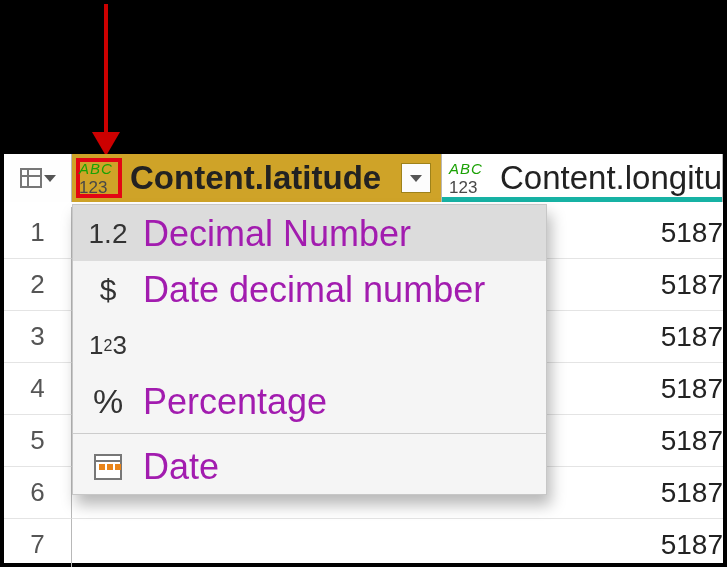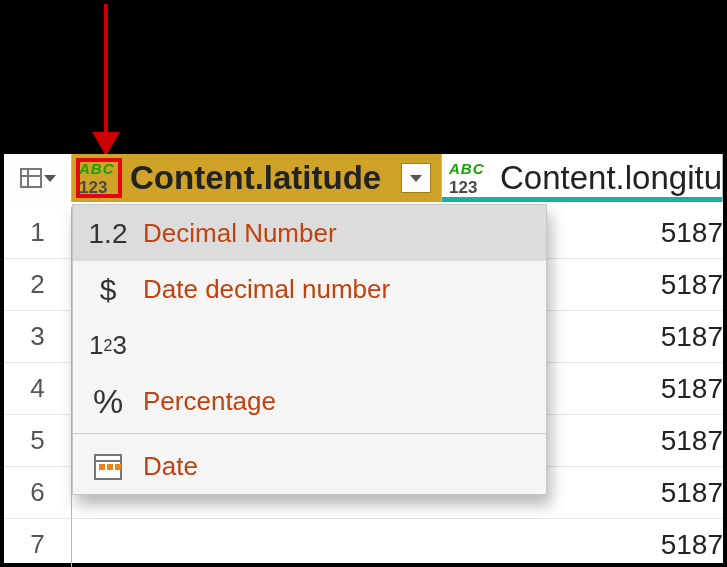--- a/index.html
+++ b/index.html
@@ -19,21 +19,21 @@
   .rownum-header { width:68px; height:48px; border-right:1px solid #b8b8b8; background:#fefefe; display:flex; align-items:center; justify-content:center; }
   .tbl-icon-wrap { display:flex; align-items:center; gap:2px; }
   .tbl-icon-box { width:22px; height:20px; border:2px solid #777; position:relative; }
   .tbl-icon-box::before { content:""; position:absolute; left:0; top:5px; right:0; height:0; border-top:2px solid #777; }
   .tbl-icon-box::after { content:""; position:absolute; left:5px; top:0; bottom:0; width:0; border-left:2px solid #777; }
   .chev-down-sm { width:0; height:0; border-left:6px solid transparent; border-right:6px solid transparent; border-top:7px solid #555; }
 
   .col { height:48px; display:flex; align-items:center; border-right:1px solid #b8b8b8; }
   .col.selected { background:#cfa328; }
   .col .type-btn { width:46px; height:40px; display:flex; align-items:center; justify-content:center; margin-left:4px; }
-  .abc123 { position:relative; width:40px; height:34px; font-family: Arial, sans-serif; font-weight:700; font-size:15px; letter-spacing:1px; color:#1aa104;padding-left:40px; }
+  .abc123 { position:relative; width:40px; height:34px; font-family: Arial, sans-serif; font-weight:400; font-size:15px; letter-spacing:1px; color:#1aa104;padding-left:40px; }
   .abc123 .abc { position:absolute; top:-1px; left:0; font-style:italic; }
   .abc123 .n123 { position:absolute; bottom:-3px; left:0; font-size:17px; color:#484848; letter-spacing:0; font-style:normal; }
   .col.selected .abc123 .abc { color:#1aa104; }
   .type-hl { border:4px solid #e30613; padding:1px; }
 
   .col-name { color:#222; font-size:33px; flex:1; padding-left:8px; overflow:hidden; white-space:nowrap; }
   .col.selected .col-name { font-weight:600; }
   .filter-btn { width:30px; height:30px; border:1px solid #a69028; background:#e8e8e8; display:flex; align-items:center; justify-content:center; margin-right:10px; }
   .col.selected .filter-btn { background:#fcfcfc; border-color:#9e821a; }
   .col1 { width:370px; }
@@ -45,21 +45,21 @@
   .row-num { width:68px; border-right:1px solid #b8b8b8; height:100%; display:flex; align-items:center; justify-content:center; font-size:26px; color:#555; border-bottom:1px solid #e4e4e4; }
   .cell { height:100%; display:flex; align-items:center; font-size:28px; color:#222; padding-left:14px; border-bottom:1px solid #e4e4e4; }
   .cell.c1 { width:370px; }
   .cell.c2 { flex:1; justify-content:flex-end; padding-right:0; }
 
   
   .menu { position:absolute; top:50px; left:68px; width:475px; background:#f5f5f5; border:1px solid #c7c7c7; box-shadow:4px 10px 14px rgba(0,0,0,0.28); }
   .menu-item { display:flex; align-items:center; height:56px; border-top:1px solid transparent; }
   .menu-item.hover { background:#dcdcdc; }
   .mi-icon { width:70px; display:flex; align-items:center; justify-content:center; font-size:26px; color:#333; }
-  .mi-label { font-size:26px; color:#c2410c; }
+  .mi-label { font-size:36px; color:#a21caf; }
   .menu-sep { height:1px; background:#ccc; margin:4px 0; }
 
   .icon-12 { font-family: Arial; font-weight:400; font-size:28px; }
   .icon-dollar { font-family: Arial; font-size:30px; font-weight:400; }
   .icon-123 { font-family: Arial; font-weight:400;align-items:center; }
   .icon-123 sup { font-size:16px; vertical-align:8px; }
   .icon-pct { font-size:34px; font-weight:400; }
 
   .cal { width:28px; height:26px; background:#fff; border:2px solid #777; position:relative; }
   .cal::before { content:""; position:absolute; top:4px; left:0; right:0; height:0; border-top:2px solid #777; }

